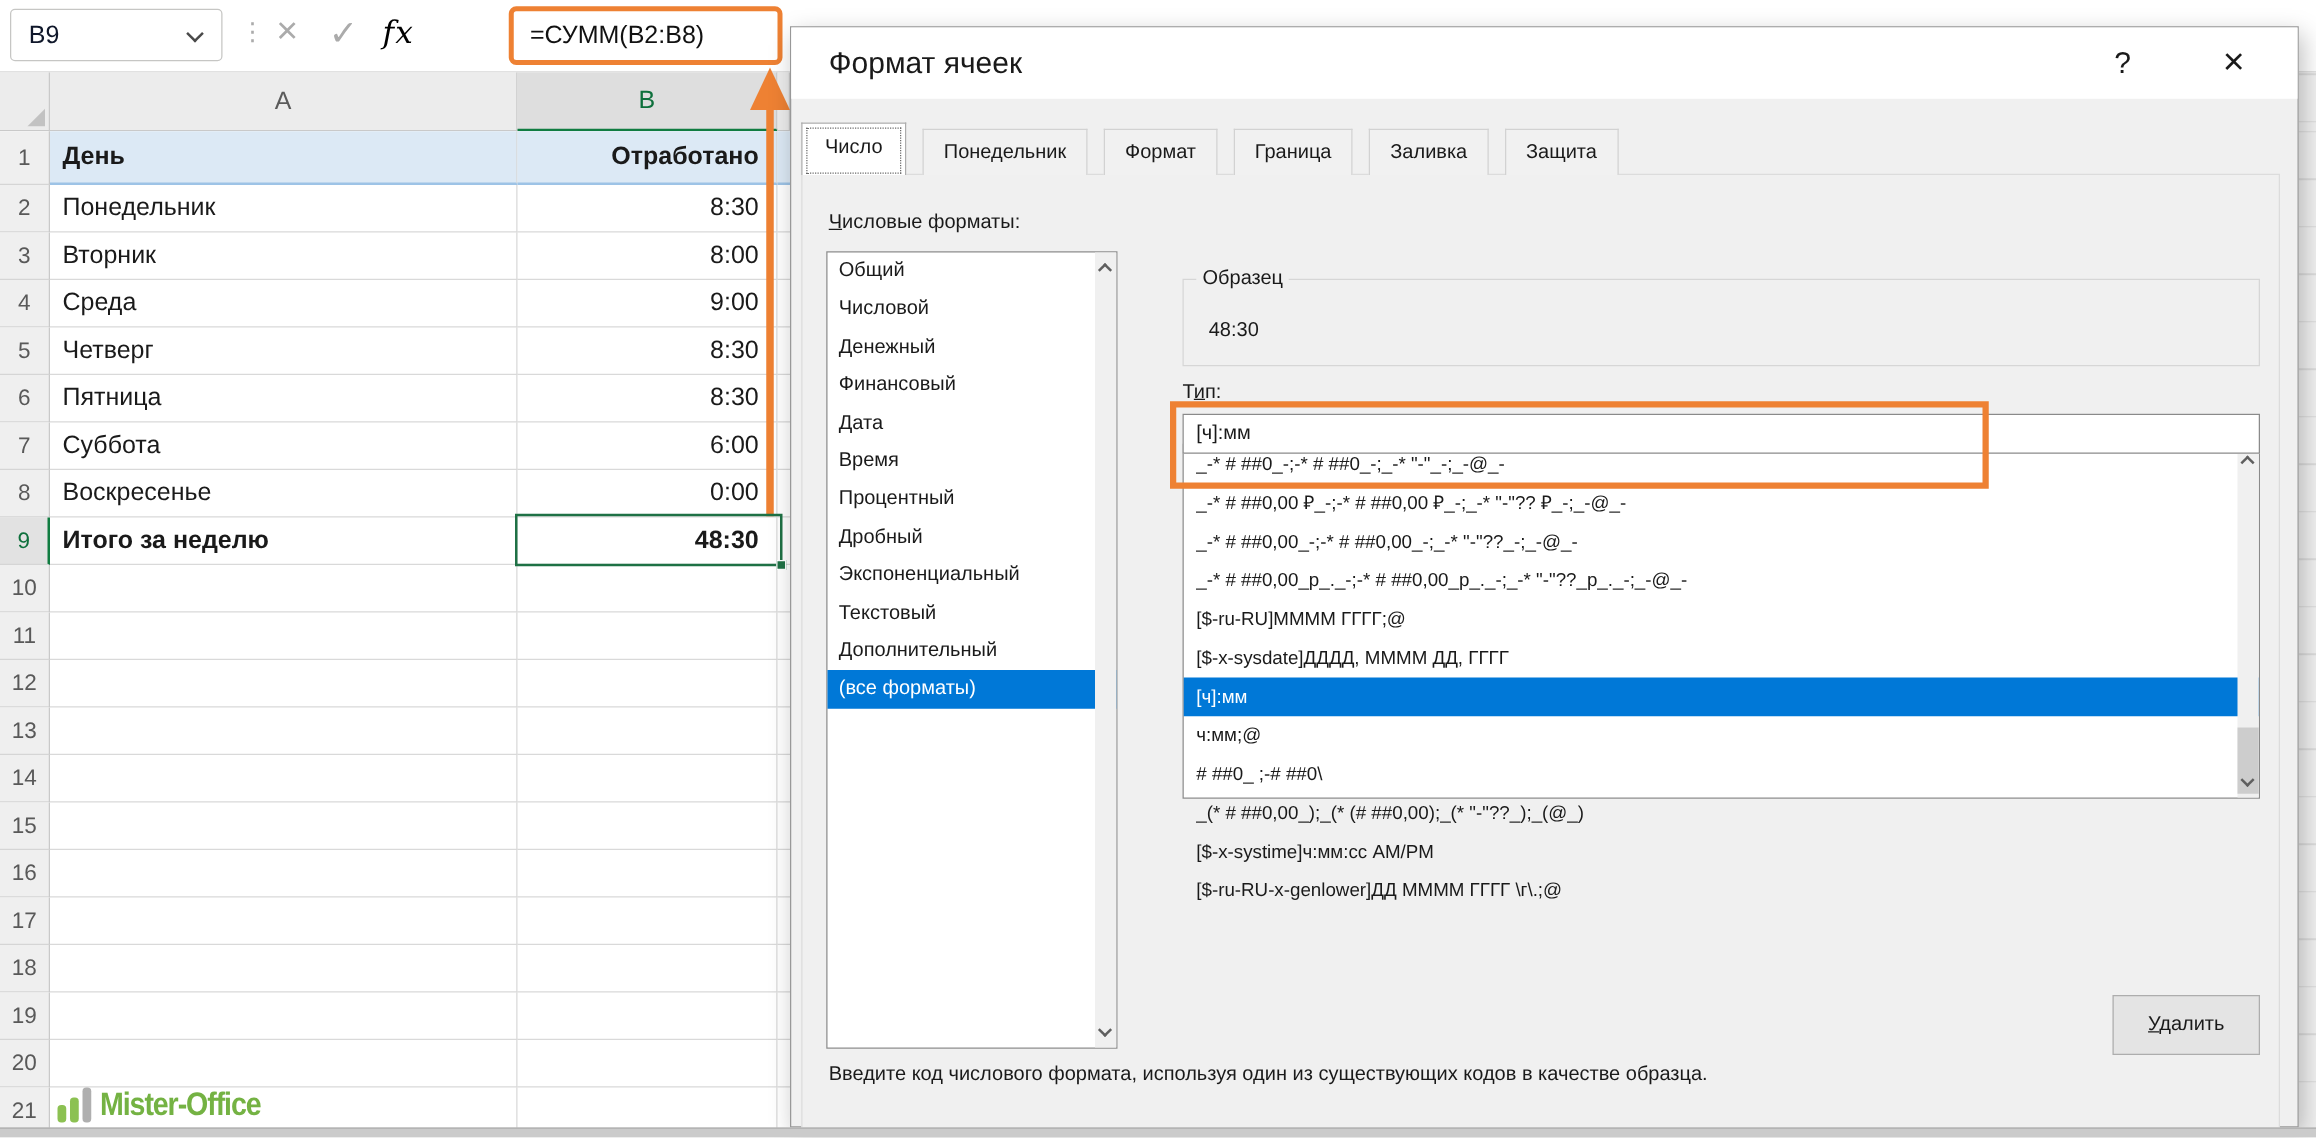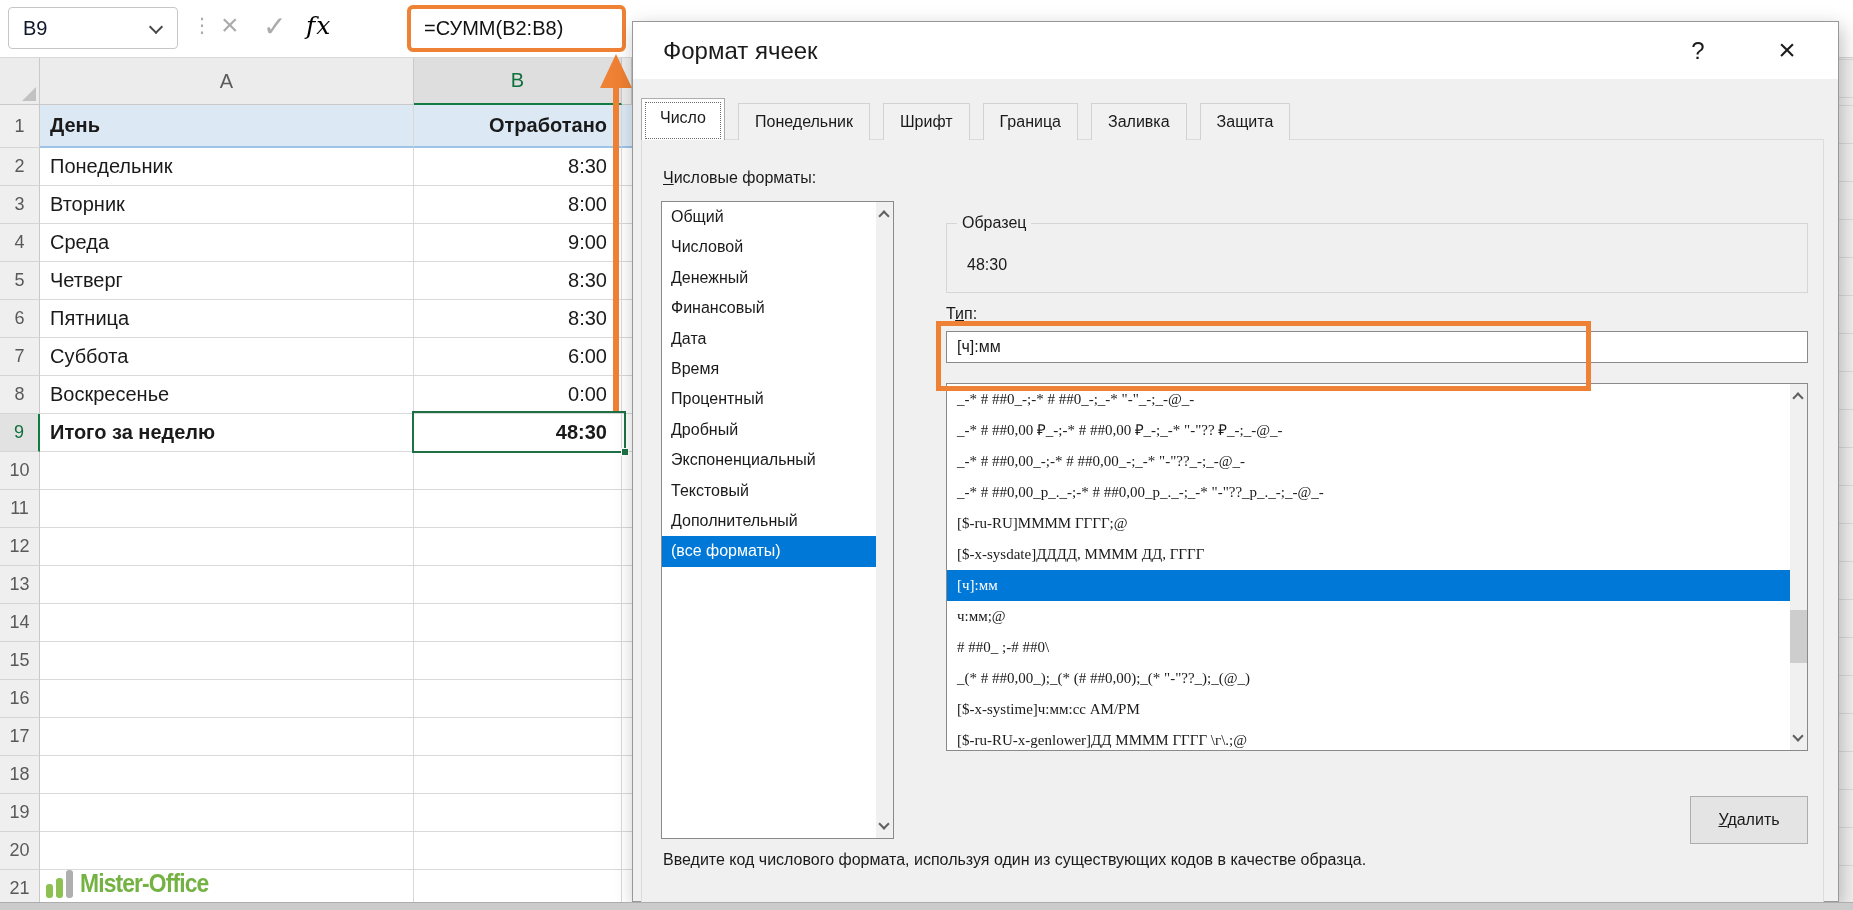--- a/index.html
+++ b/index.html
@@ -87,21 +87,21 @@
   .sb .thumb { position:absolute; left:0; width:17px; background:#CDCDCD; }
 
   .grp { position:absolute; left:313px; top:201px; width:862px; height:70px; border:1px solid #D6D6D6; z-index:2;padding-left:15px; }
   .grp-label { position:absolute; left:10px; top:-10px; background:#F0F0F0; padding:0 5px; font-size:16px; }
   .grp-value { position:absolute; left:20px; top:32px; font-size:16px; }
 
   .lbl-type { position:absolute; left:313px; top:283px; font-size:16px; z-index:2; }
   .type-input { position:absolute; left:313px; top:309px; width:862px; height:32px; background:#fff; border:1px solid #8A8A8A; font-size:16px; line-height:30px; padding-left:10px; z-index:3; }
   .orange-hl { position:absolute; left:303px; top:299px; width:655px; height:70px; border:5px solid #EE8133; z-index:6; pointer-events:none; }
 
-  .fmtlist { left:313px; top:361px; width:862px; height:368px; font-family:Liberation Serif, serif; }
+  .fmtlist { left:313px; top:333px; width:862px; height:284px; font-family:Liberation Sans, sans-serif; }
   .fmt-item { height:31px; line-height:31px; padding-left:10px; font-size:15px; white-space:pre; overflow:hidden; }
   .fmt-item.selected { background:#0078D7; color:#fff; }
   .fmtlist .thumb { top:226px; height:53px; }
 
   .btn-del { position:absolute; left:1057px; top:774px; width:118px; height:48px; background:#E4E4E4; border:1px solid #ADADAD; font-size:16px; text-align:center; line-height:46px; z-index:2; cursor:default; }
   .helper { position:absolute; left:30px; top:829px; font-size:16px; z-index:2; }
 </style>
 </head>
 <body>
 
@@ -300,21 +300,21 @@
     <span class="dlg-help">?</span>
     <span class="dlg-close">×</span>
   </div>
 
   <div class="tabs">
 
       <div class="tab active">Число</div>
 
       <div class="tab">Понедельник</div>
 
-      <div class="tab">Шрифт</div>
+      <div class="tab">Формат</div>
 
       <div class="tab">Граница</div>
 
       <div class="tab">Заливка</div>
 
       <div class="tab">Защита</div>
     </div>
 
   <div class="page"></div>
 

